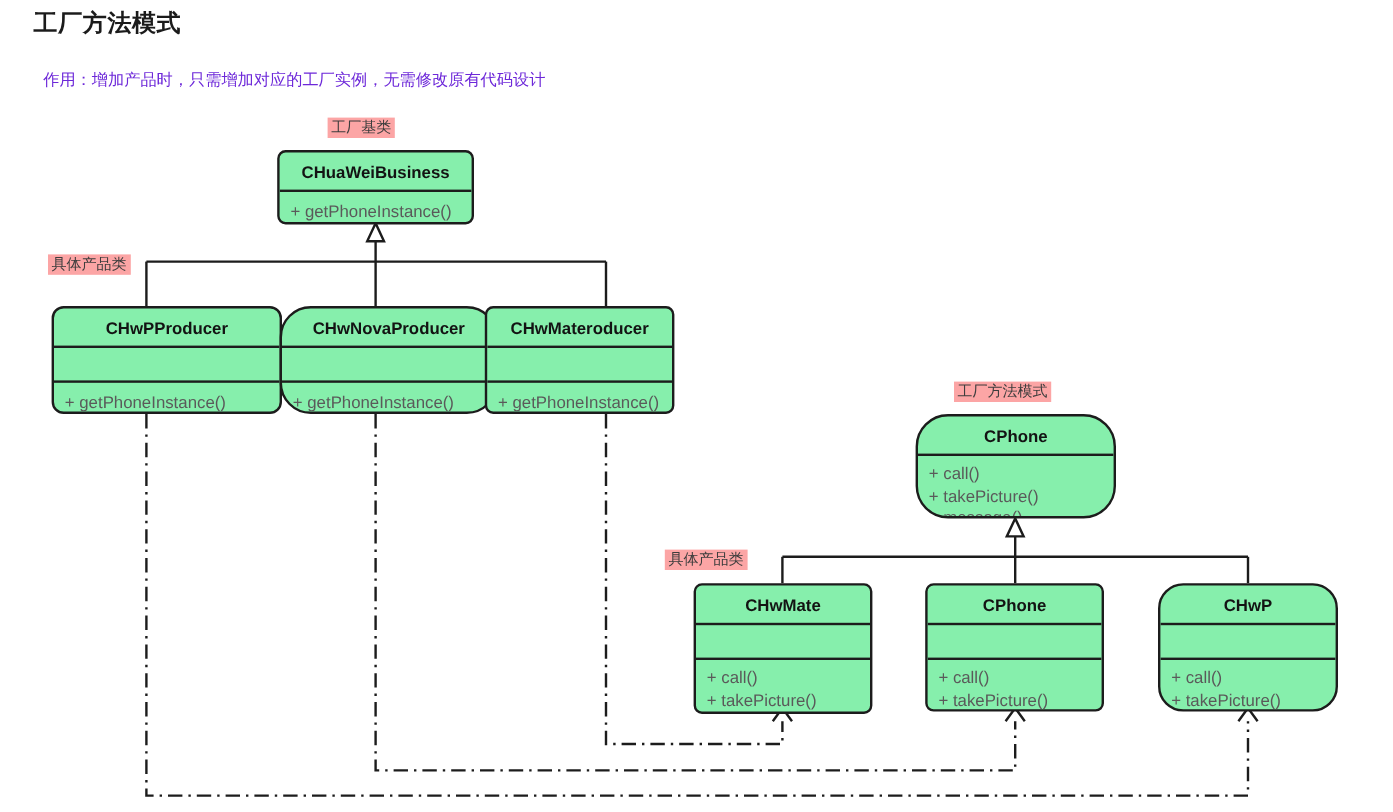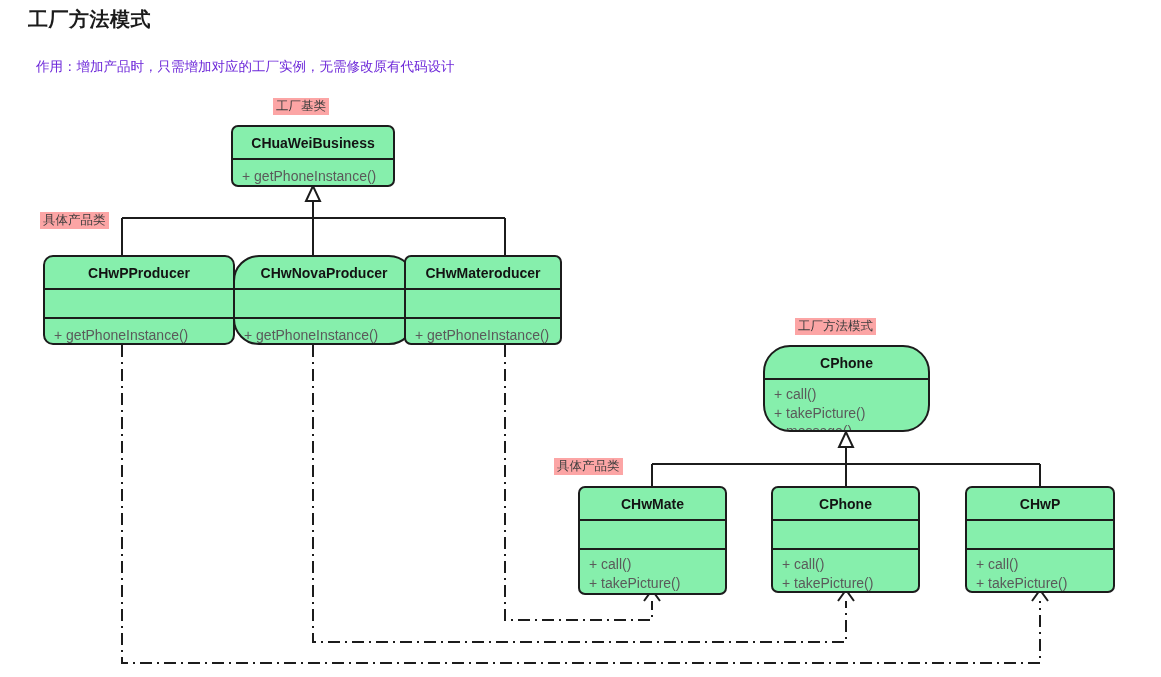--- a/index.html
+++ b/index.html
@@ -188,21 +188,21 @@
   <div class="uml" style="left:771px; top:486px; width:149px; height:107px;">
     <div class="title">CPhone</div>
     <div class="pad"></div>
     <div class="ops">
       <div class="op">+ call()</div>
       <div class="op">+ takePicture()</div>
       <div class="op">+ message()</div>
     </div>
   </div>
 
-  <div class="uml" style="left:965px; top:486px; width:150px; height:107px;">
+  <div class="uml" style="left:965px; top:486px; width:150px; height:107px;border-radius:21px;">
     <div class="title">CHwP</div>
     <div class="pad"></div>
     <div class="ops">
       <div class="op">+ call()</div>
       <div class="op">+ takePicture()</div>
       <div class="op">+ message()</div>
     </div>
   </div>
 
 </div>

